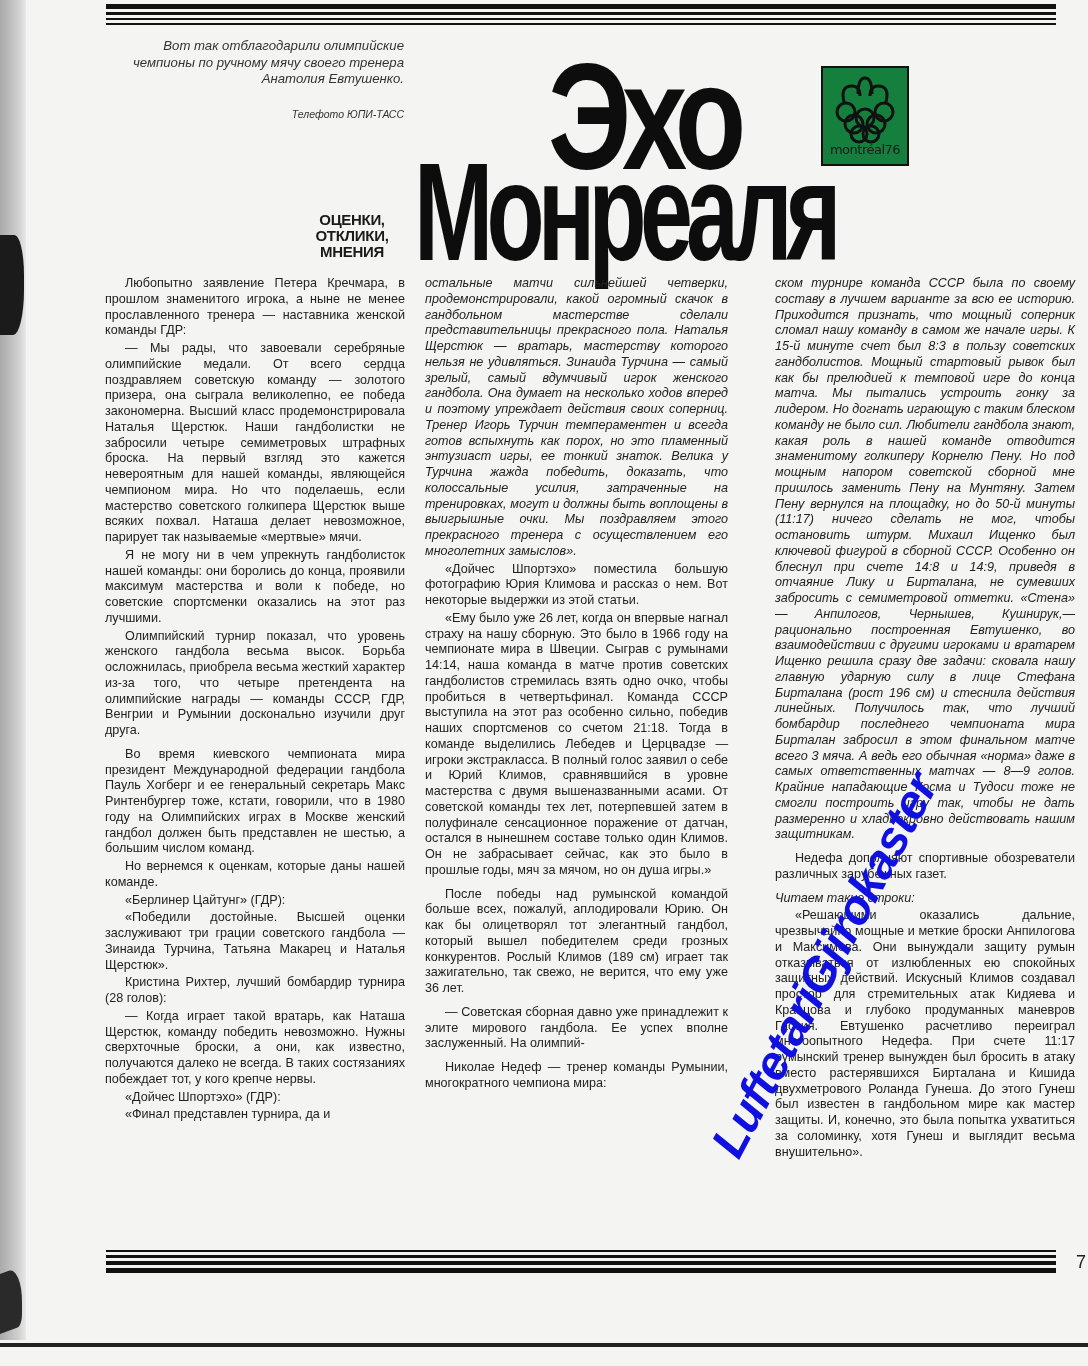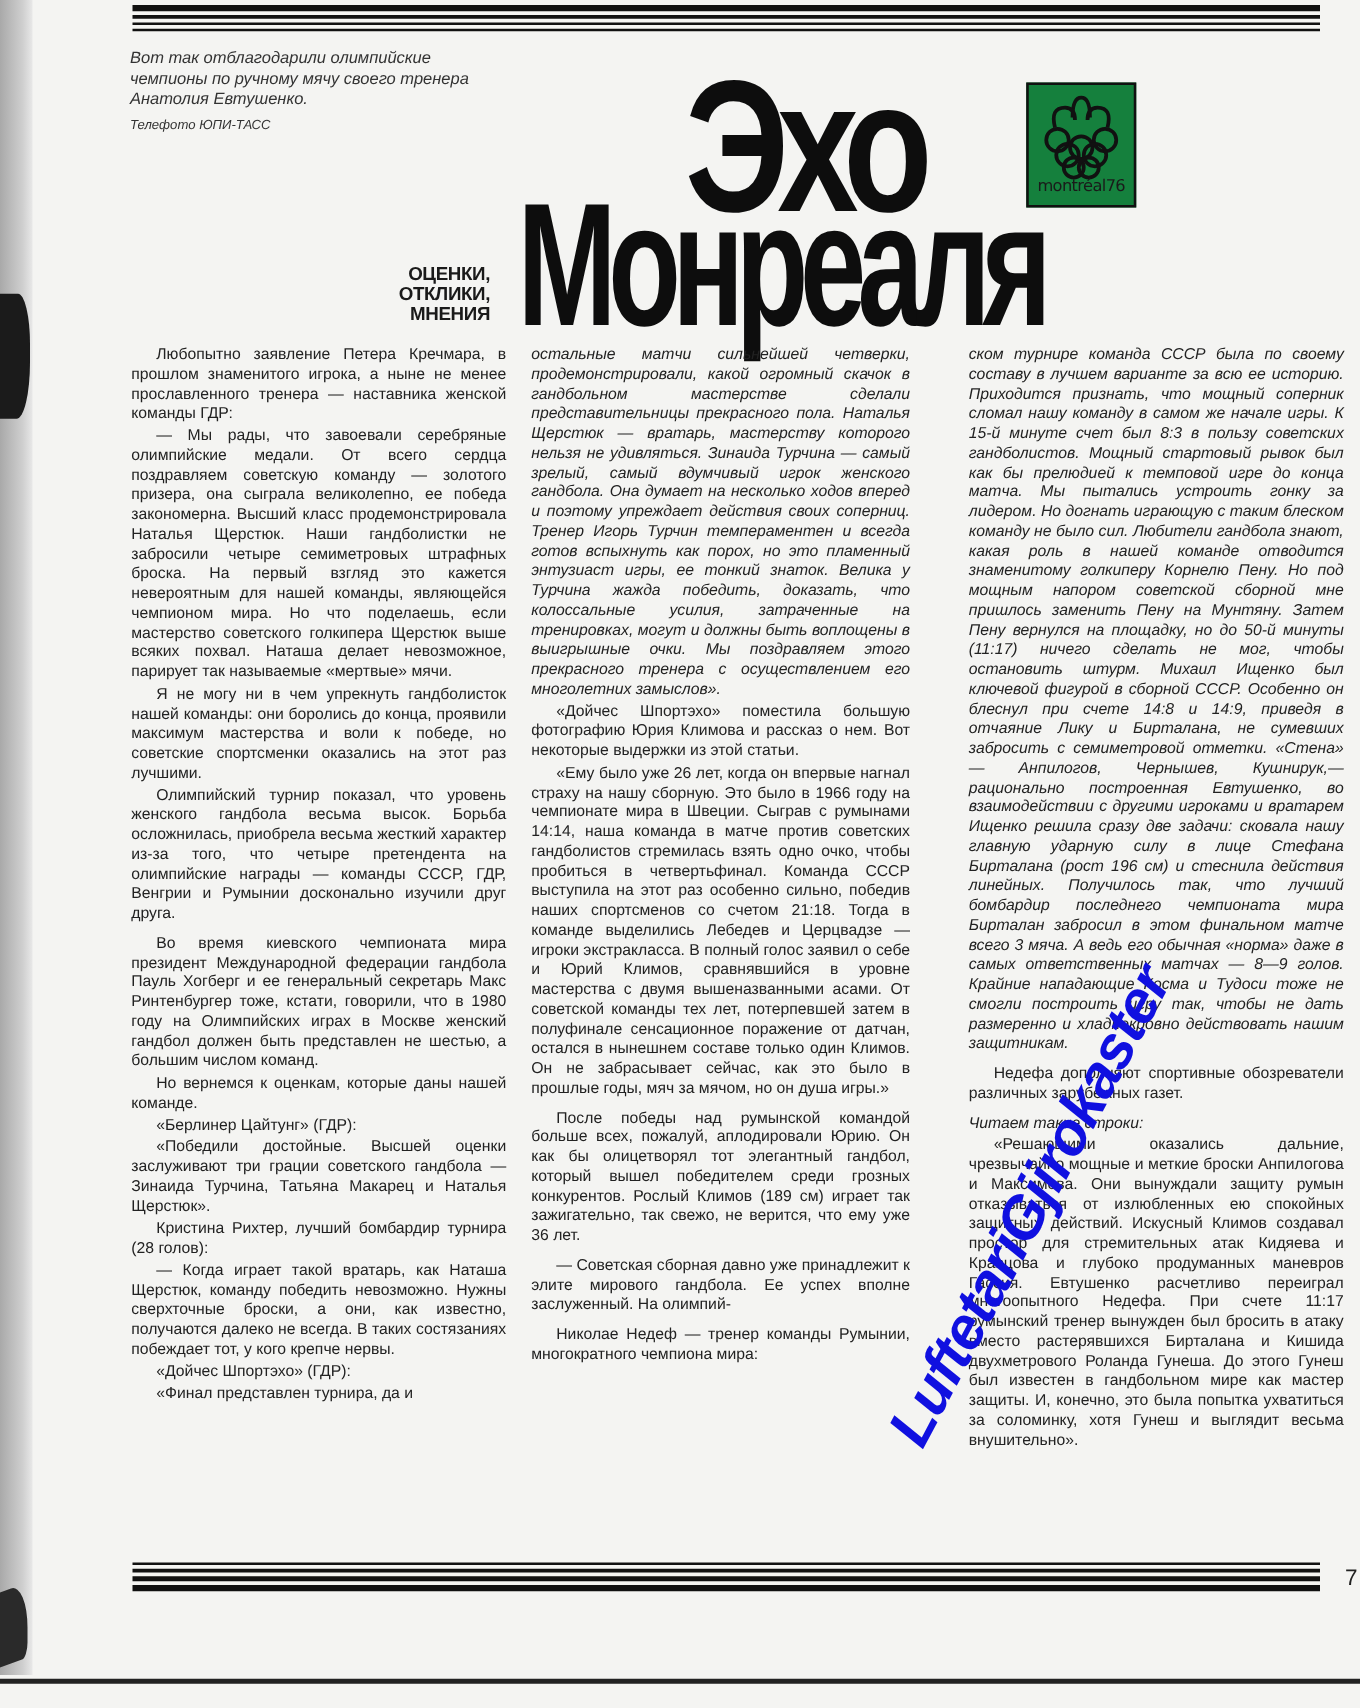--- a/index.html
+++ b/index.html
@@ -24,26 +24,26 @@
   }
   .rules { position: absolute; left: 106px; width: 950px; }
   .rules div { background: #111; margin-bottom: 3px; }
   .rules-top { top: 4px; }
   .rules-bottom { top: 1250px; width: 950px; }
   .bottom-edge {
     position: absolute; left: 0; top: 1343px; width: 1088px; height: 4px; background: #222;
   }
   .caption {
     position: absolute; left: 104px; top: 38px; width: 300px;
-    font-style: italic; font-size: 13.2px; line-height: 16.5px; color: #333;
+    font-style: italic; font-size: 13.2px; line-height: 16.5px; color: #333; text-align: right;
   }
-  .caption .credit { font-size: 10.5px; margin-top: 4px; }
+  .caption .credit { font-size: 10.5px; margin-top: 18px; }
   .subtitle {
     position: absolute; left: 312px; top: 212px; width: 80px;
-    font-weight: bold; font-size: 15px; line-height: 16px; text-align: right;
+    font-weight: bold; font-size: 15px; line-height: 16px; text-align: center;
     letter-spacing: -0.3px;
   }
   .title-echo {
     position: absolute; left: 548px; top: 52px;
     font-family: "Liberation Sans", sans-serif; font-weight: bold;
     font-size: 150px; line-height: 130px; letter-spacing: -12px;
     transform: scaleX(0.78); transform-origin: left top;
     color: #0d0d0d;
   }
   .title-montreal {

